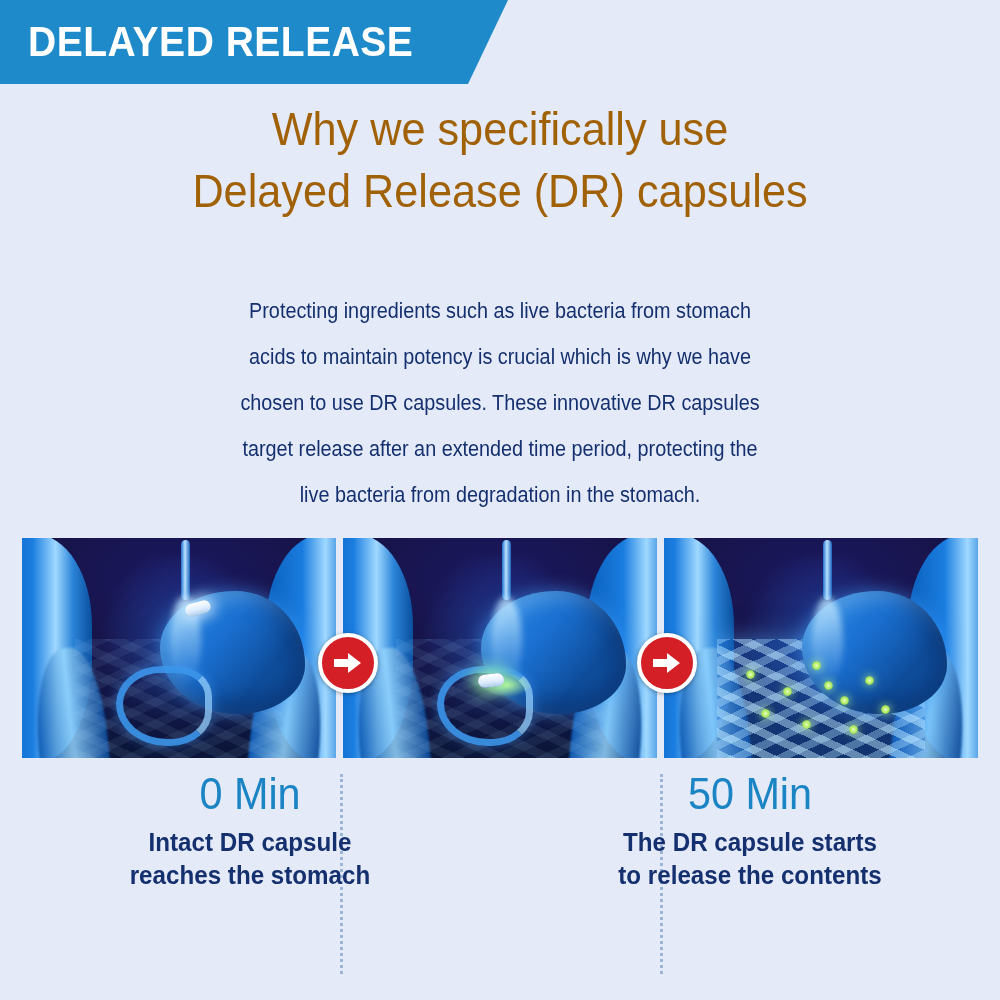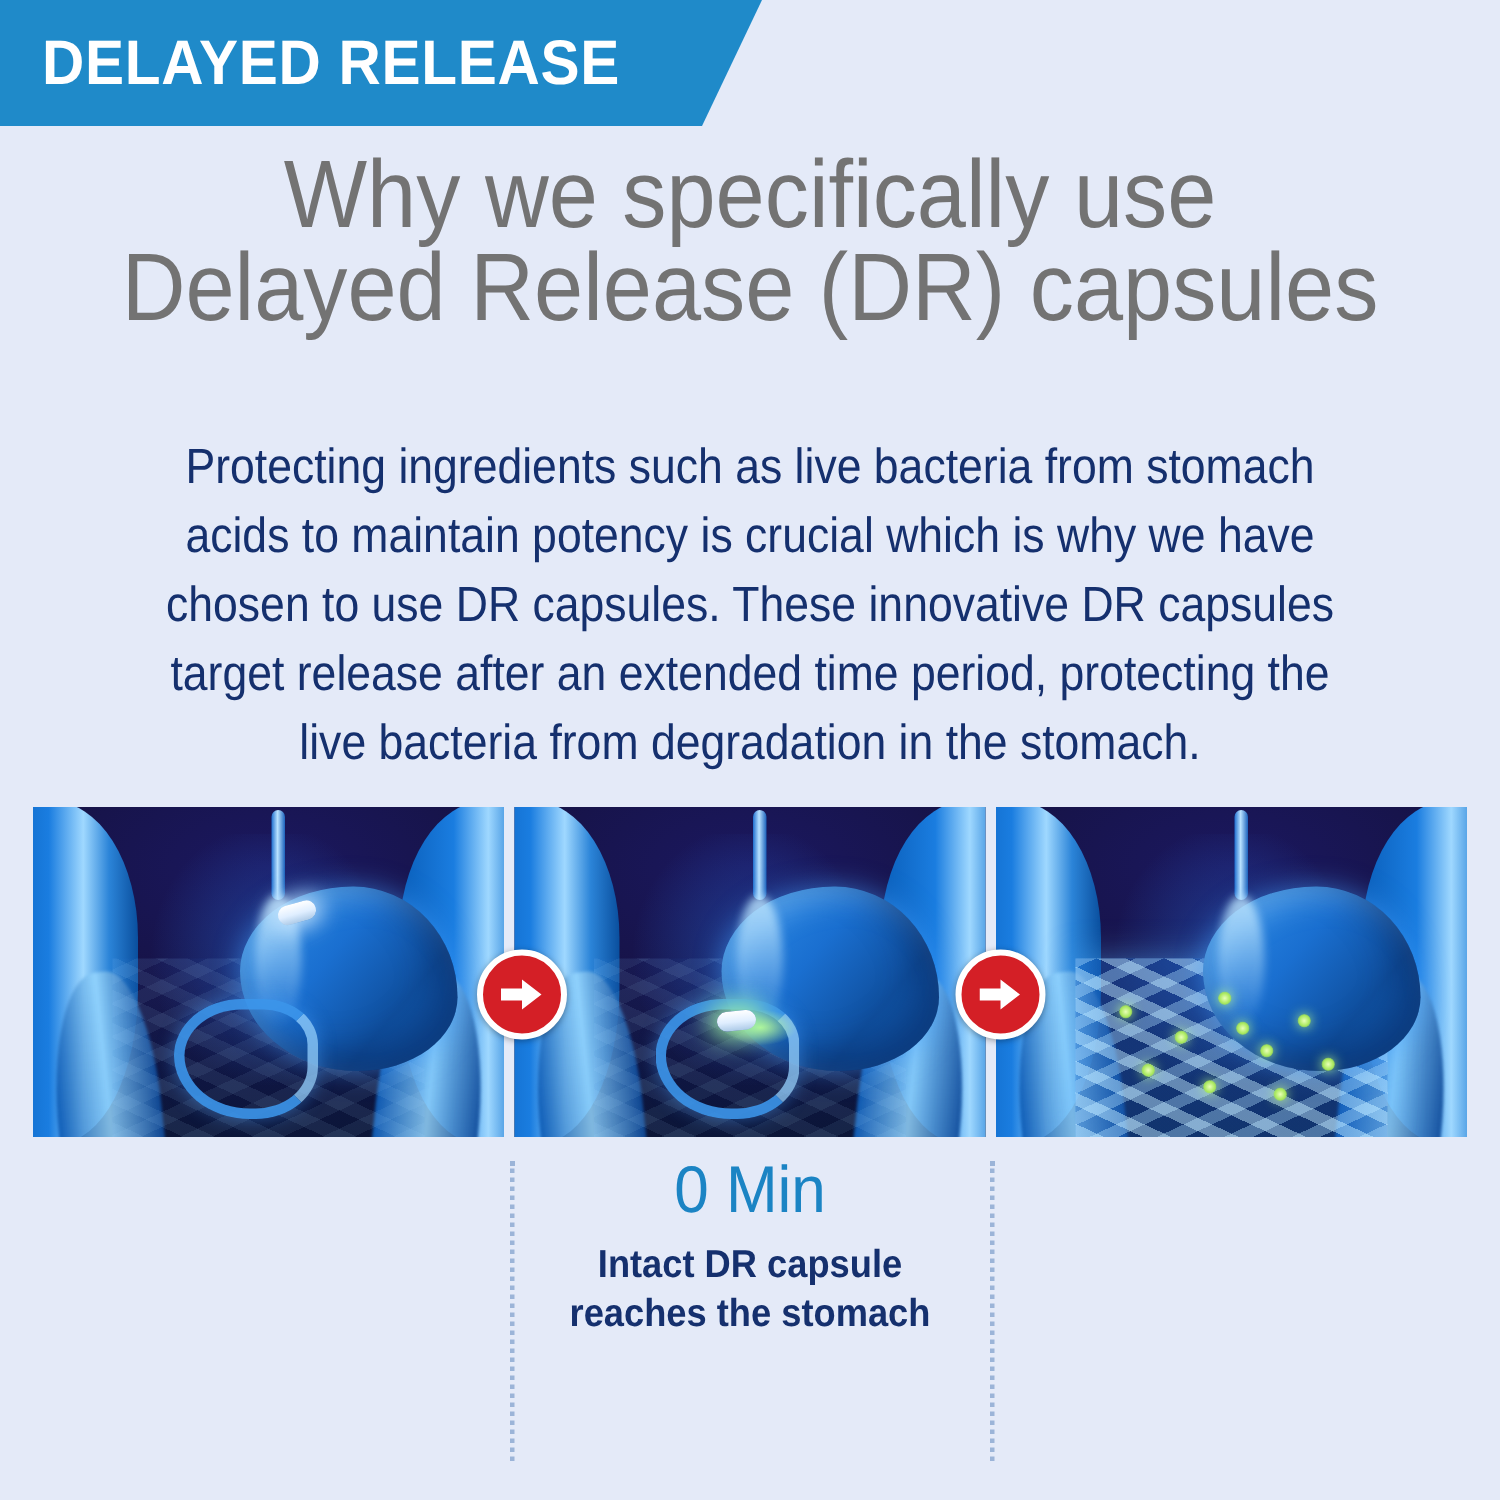--- a/index.html
+++ b/index.html
@@ -28,37 +28,37 @@
     margin-left:28px;
     transform:scaleX(0.93);
     transform-origin:left center;
     white-space:nowrap;
   }
 
   
   .headline{
     position:absolute;left:0;top:98px;width:1000px;
     text-align:center;
-    color:#737373;
+    color:#a16207;
     font-family:"Liberation Sans", sans-serif;
     font-weight:300;
-    font-size:64px;
+    font-size:47px;
     line-height:62px;
     letter-spacing:0px;
   }
   .headline .hl-line{display:block;transform:scaleX(0.92);}
 
   
   .intro{
     position:absolute;left:60px;top:288px;width:880px;
     text-align:center;
     color:#15306e;
     font-family:"Liberation Sans", sans-serif;
     font-weight:normal;
-    font-size:33px;
+    font-size:22px;
     line-height:46px;
   }
   .intro .p-line{display:block;transform:scaleX(0.90);}
 
   
   .strip{
     position:absolute;left:22px;top:538px;width:956px;height:220px;
     display:flex;gap:7px;
   }
   .panel{
@@ -273,15 +273,20 @@
 
   <div class="divider d1"></div>
   <div class="divider d2"></div>
 
   <div class="caps">
     <div class="cap">
       <span class="time">0 Min</span>
       <span class="desc">Intact DR capsule</span>
       <span class="desc" style="margin-top:0">reaches the stomach</span>
     </div>
+    <div class="cap">
+      <span class="time">50 Min</span>
+      <span class="desc">The DR capsule starts</span>
+      <span class="desc" style="margin-top:0">to release the contents</span>
+    </div>
   </div>
 
 </div>
 
 </body></html>

